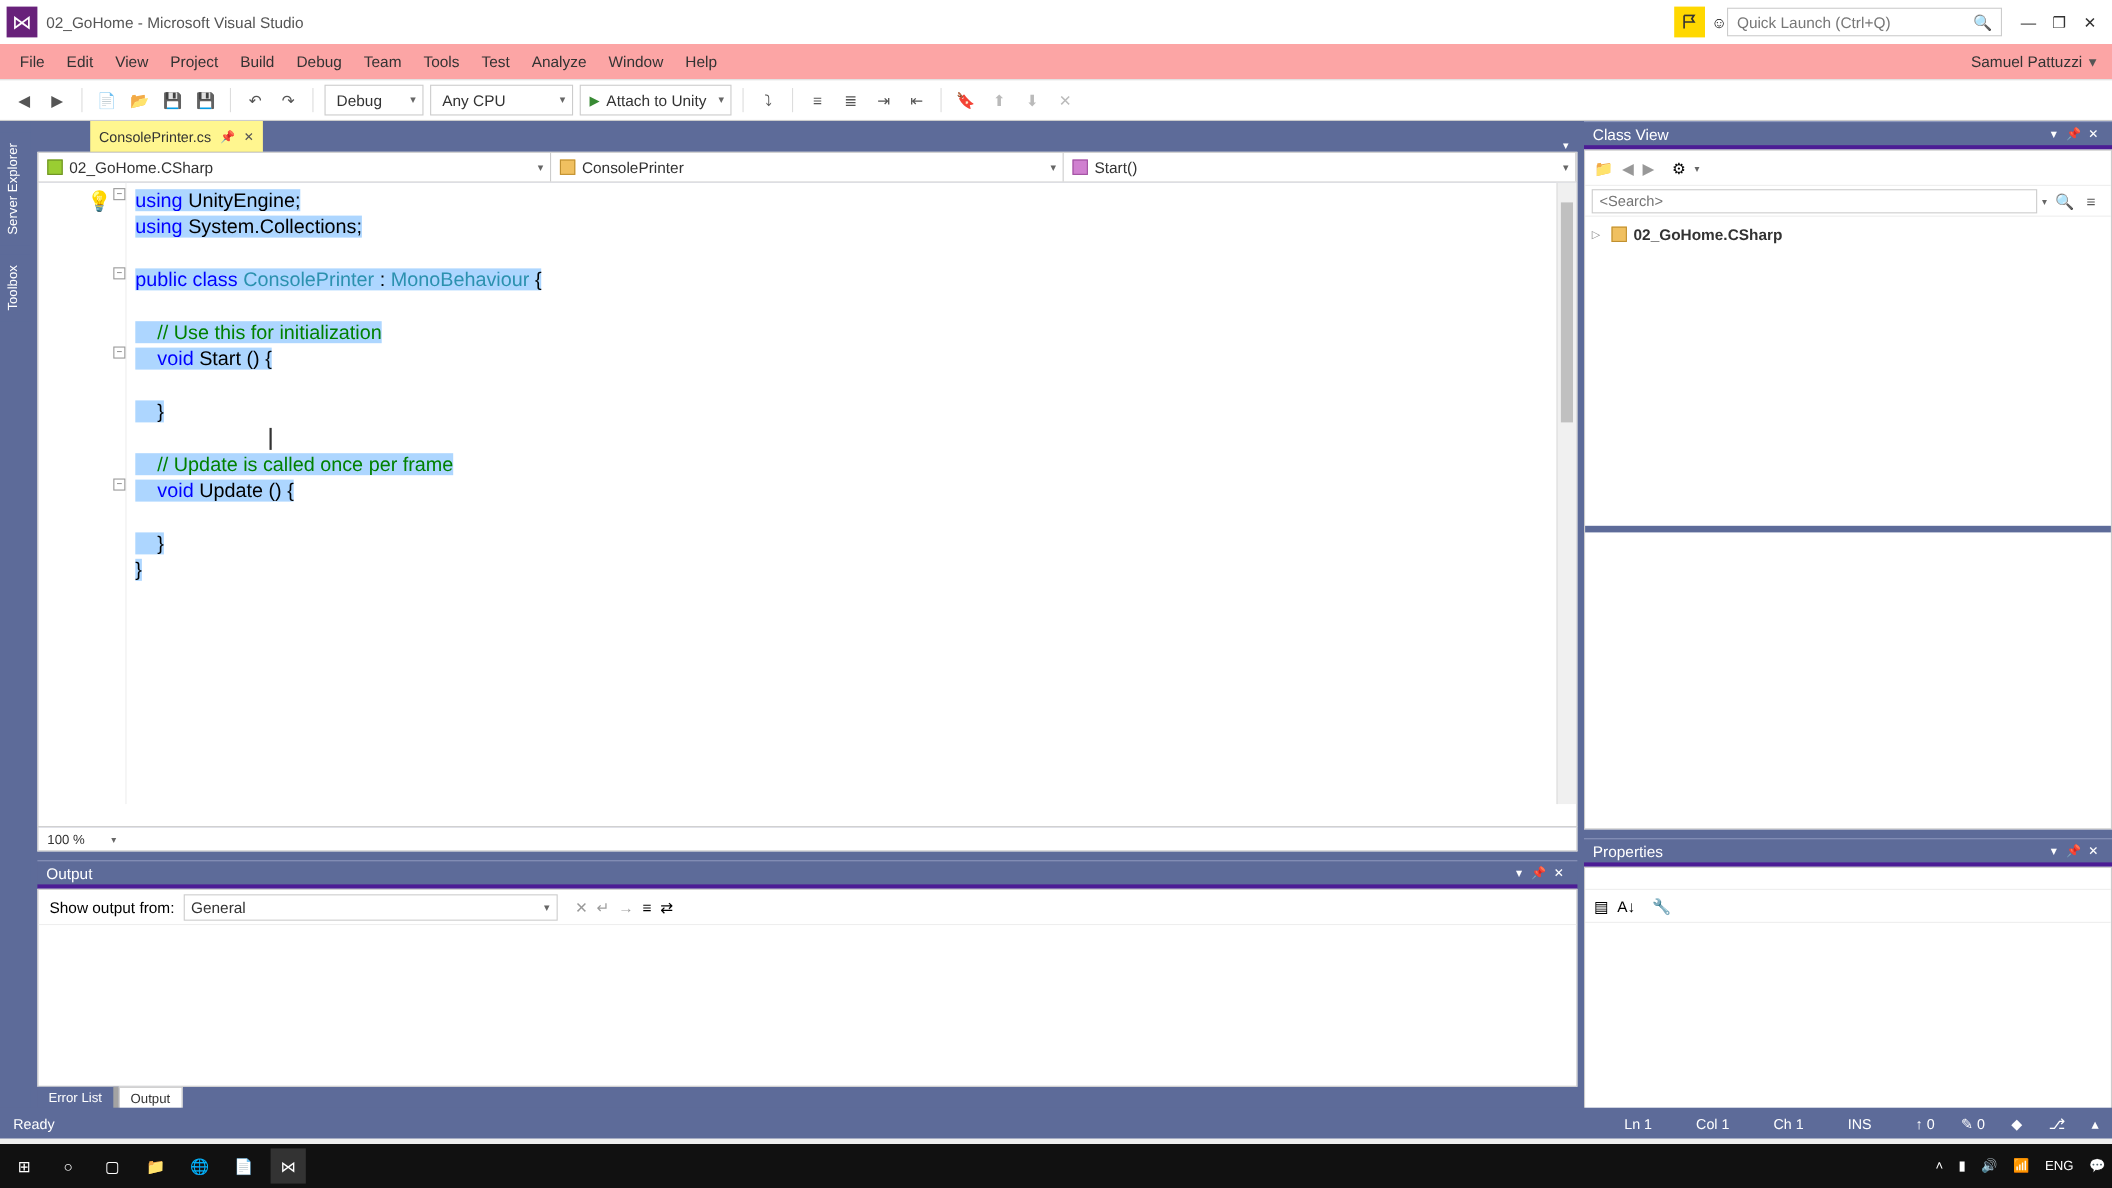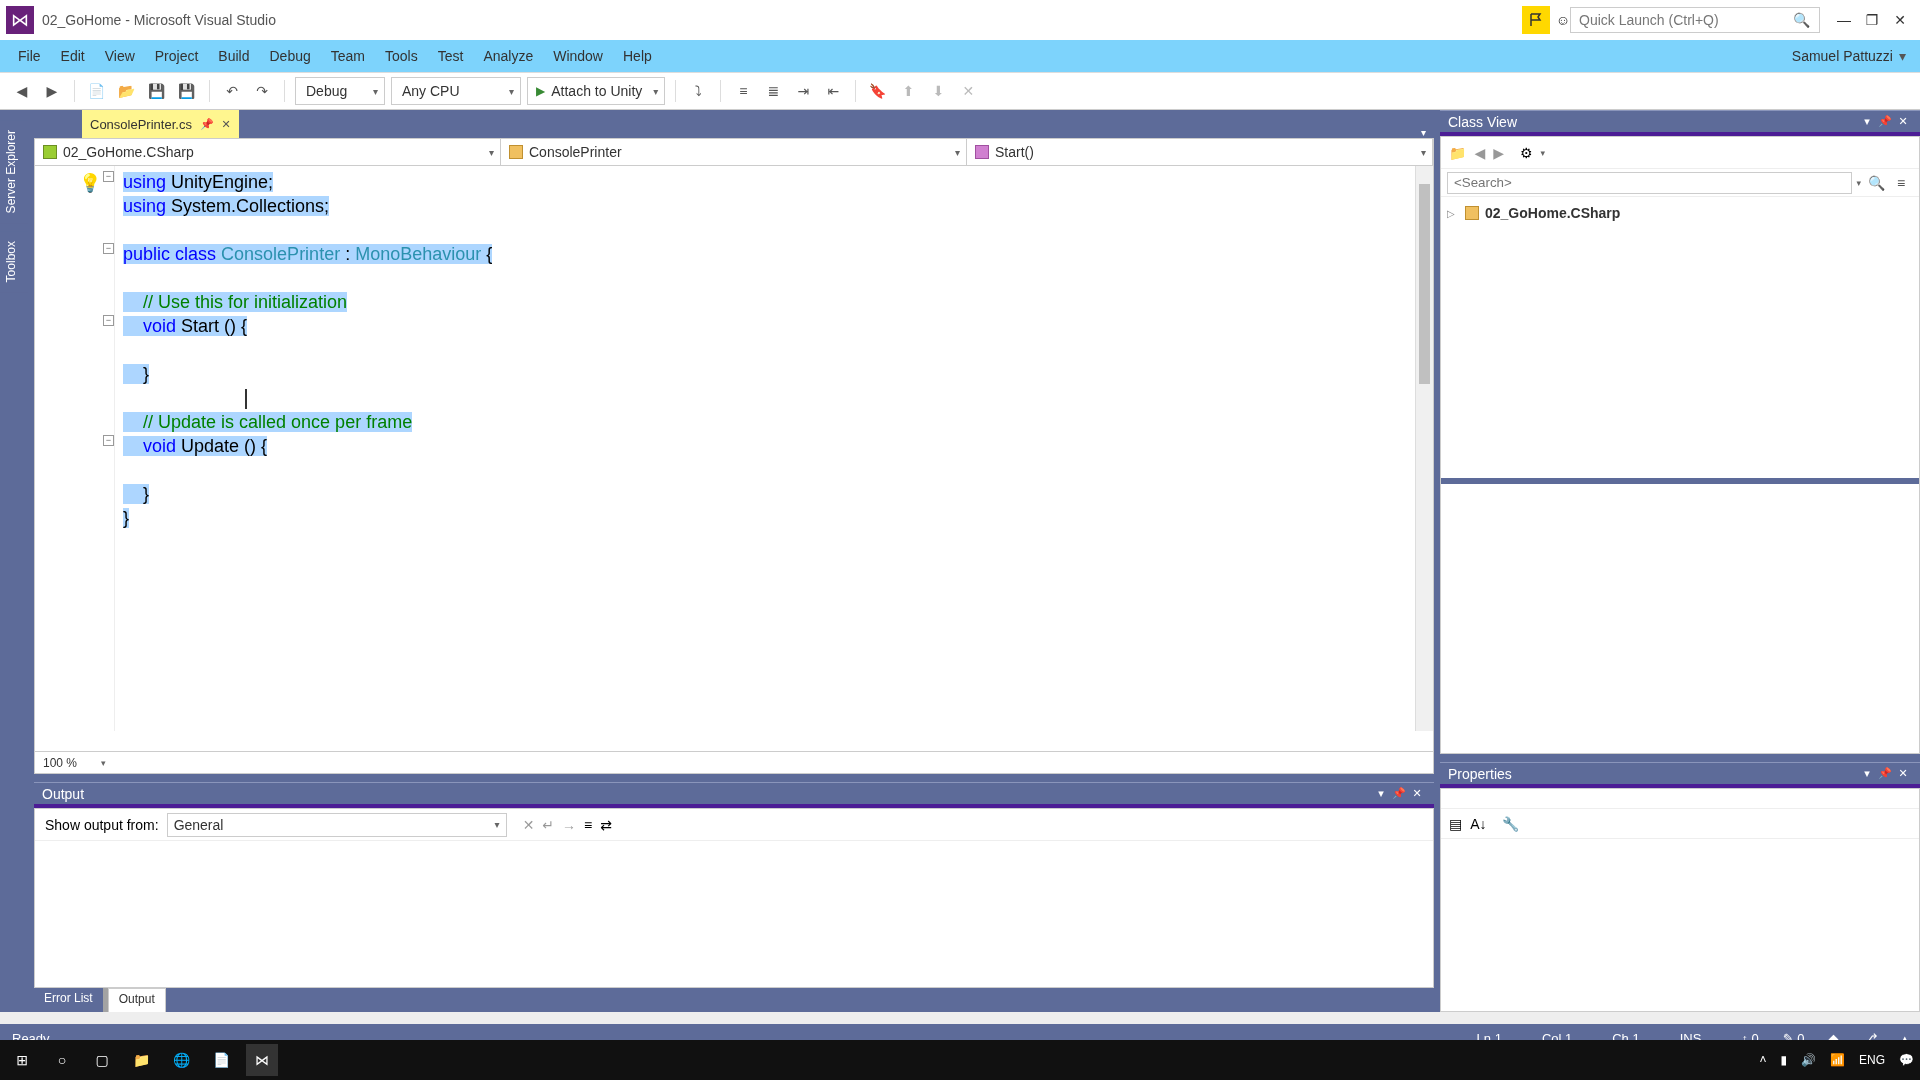--- a/index.html
+++ b/index.html
@@ -4,21 +4,21 @@
 <style>
 * { margin: 0; padding: 0; box-sizing: border-box; font-family: 'Segoe UI', Tahoma, sans-serif; }
 body { width: 1920px; height: 1080px; background: #eee; overflow: hidden; position: relative; font-size: 14px; }
 .titlebar { height: 40px; background: #fff; display: flex; align-items: center; padding: 0 6px; }
 .titlebar .vs-logo { width: 28px; height: 28px; background: #68217a; display: flex; align-items: center; justify-content: center; color: #fff; font-size: 18px; margin-right: 8px; }
 .titlebar .title { color: #555; flex: 0 0 auto; }
 .titlebar .spacer { flex: 1; }
 .titlebar .notif { width: 28px; height: 28px; background: #ffd800; margin-right: 6px; display:flex;align-items:center;justify-content:center; }
 .titlebar .ql { width: 250px; height: 26px; border: 1px solid #ccc; padding: 0 8px; color: #777; margin-right: 10px; display:flex;align-items:center;justify-content:space-between; }
 .titlebar .winbtn { width: 28px; text-align: center; color: #333; font-size: 14px; }
-.menubar { height: 32px; background: #7dd3fc; display: flex; align-items: center; padding: 0 8px; }
+.menubar { height: 32px; background: #fca5a5; display: flex; align-items: center; padding: 0 8px; }
 .menubar .mitem { padding: 0 10px; color: #333; }
 .menubar .user { margin-left: auto; color: #333; padding-right: 6px; }
 .menubar .uchev { color: #555; padding-right: 6px; }
 .toolbar { height: 38px; background: #fff; border-top: 1px solid #ddd; border-bottom: 1px solid #ccc; display: flex; align-items: center; padding: 0 10px; gap: 6px; }
 .toolbar .tbbtn { width: 24px; height: 24px; display:flex; align-items:center; justify-content:center; color:#555; font-size:14px; }
 .toolbar .sep { width:1px; height:22px; background:#ddd; margin: 0 4px; }
 .toolbar .combo { height: 28px; border: 1px solid #ccc; padding: 0 22px 0 10px; display:flex; align-items:center; min-width: 90px; position:relative; color:#333; }
 .toolbar .combo::after { content:'▾'; position:absolute; right:6px; color:#666; font-size:10px; }
 .toolbar .startbtn { height: 28px; border: 1px solid #ccc; padding: 0 22px 0 8px; display:flex; align-items:center; position:relative; color:#333; }
 .toolbar .startbtn::after { content:'▾'; position:absolute; right:6px; color:#666; font-size:10px; }
@@ -73,21 +73,21 @@
 .cv-tree .node { display:flex; align-items:center; gap:6px; padding:2px 0;}
 .cv-tree .exp { color:#888; font-size:10px; width:12px;}
 .cv-tree .nicon { width:14px;height:14px; background:#f0c060; border:1px solid #c09030;}
 .cv-tree .nlabel { font-weight:bold; }
 .props-tb { height:30px; display:flex; align-items:center; padding:0 8px; gap:8px; border-bottom:1px solid #eee;}
 .statusbar { position:absolute; bottom:0; left:0; right:0; height:40px; background:#5d6b99; color:#fff; display:flex; align-items:center; padding:0 12px; font-size:13px;}
 .statusbar .sseg { margin-right: 40px; }
 .statusbar .sright { margin-left:auto; display:flex; gap:24px; align-items:center;}
 .taskbar { position:absolute; bottom:-40px; left:0; right:0; height:40px; background:#111; display:flex; align-items:center; padding:0 6px; gap:8px;}
 
-.statusbar { bottom: 28px; height: 28px; margin-top: 47px; }
+.statusbar { bottom: 45px; height: 28px; margin-top: 47px; }
 .taskbar { bottom: 0; height: 40px; }
 .workspace { bottom: 68px; }
 .taskbar .tbicon { width:32px; height:32px; display:flex; align-items:center; justify-content:center; color:#fff;}
 .taskbar .tbright { margin-left:auto; display:flex; gap:14px; align-items:center; color:#fff; font-size:12px;}
 .fold { position:absolute; left:68px; width:11px; height:11px; border:1px solid #999; background:#fff; font-size:9px; line-height:9px; text-align:center; color:#666;}
 .lightbulb { position:absolute; left:44px; top:6px; width:18px;height:18px; }
 .caret-line { display:inline-block; width:2px; height:20px; background:#333; vertical-align:middle; margin-left:2px;}
 </style>
 </head>
 <body>

